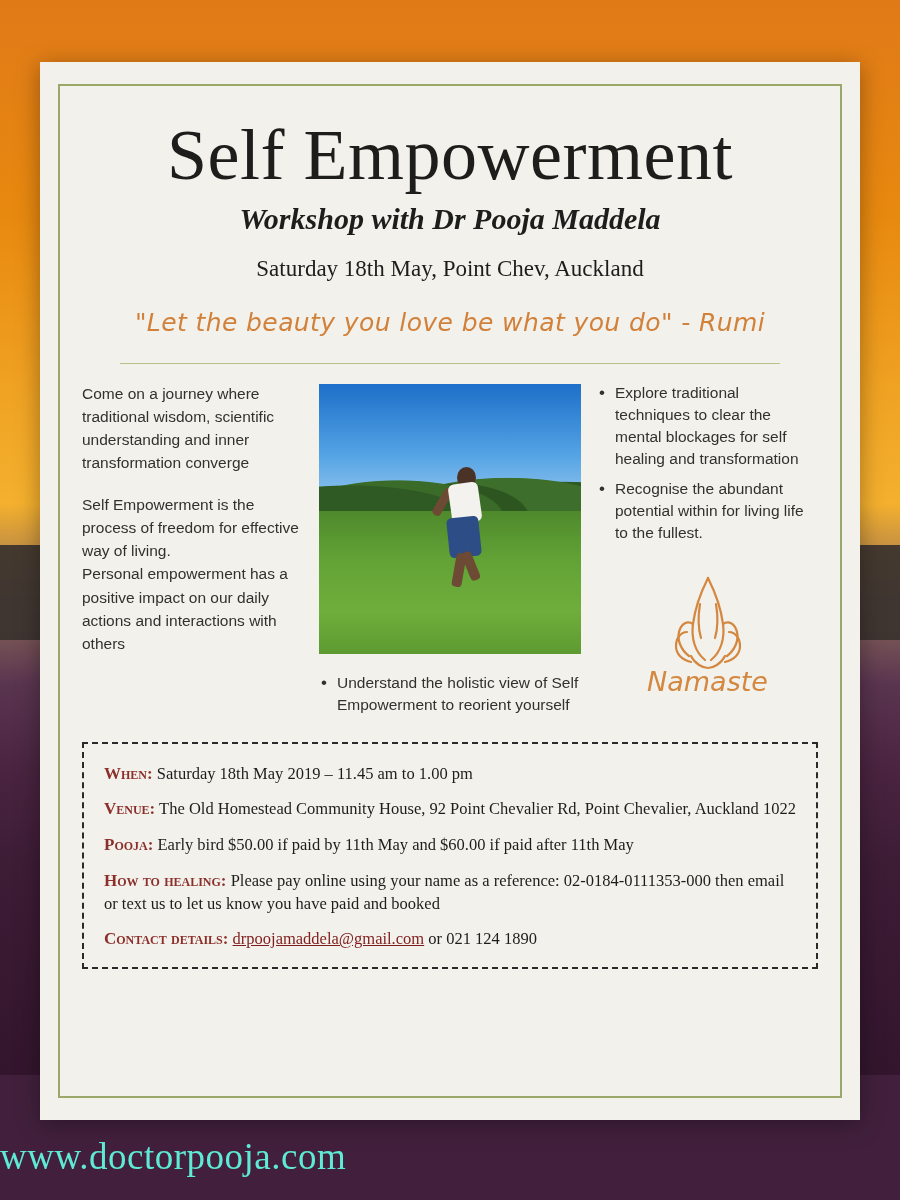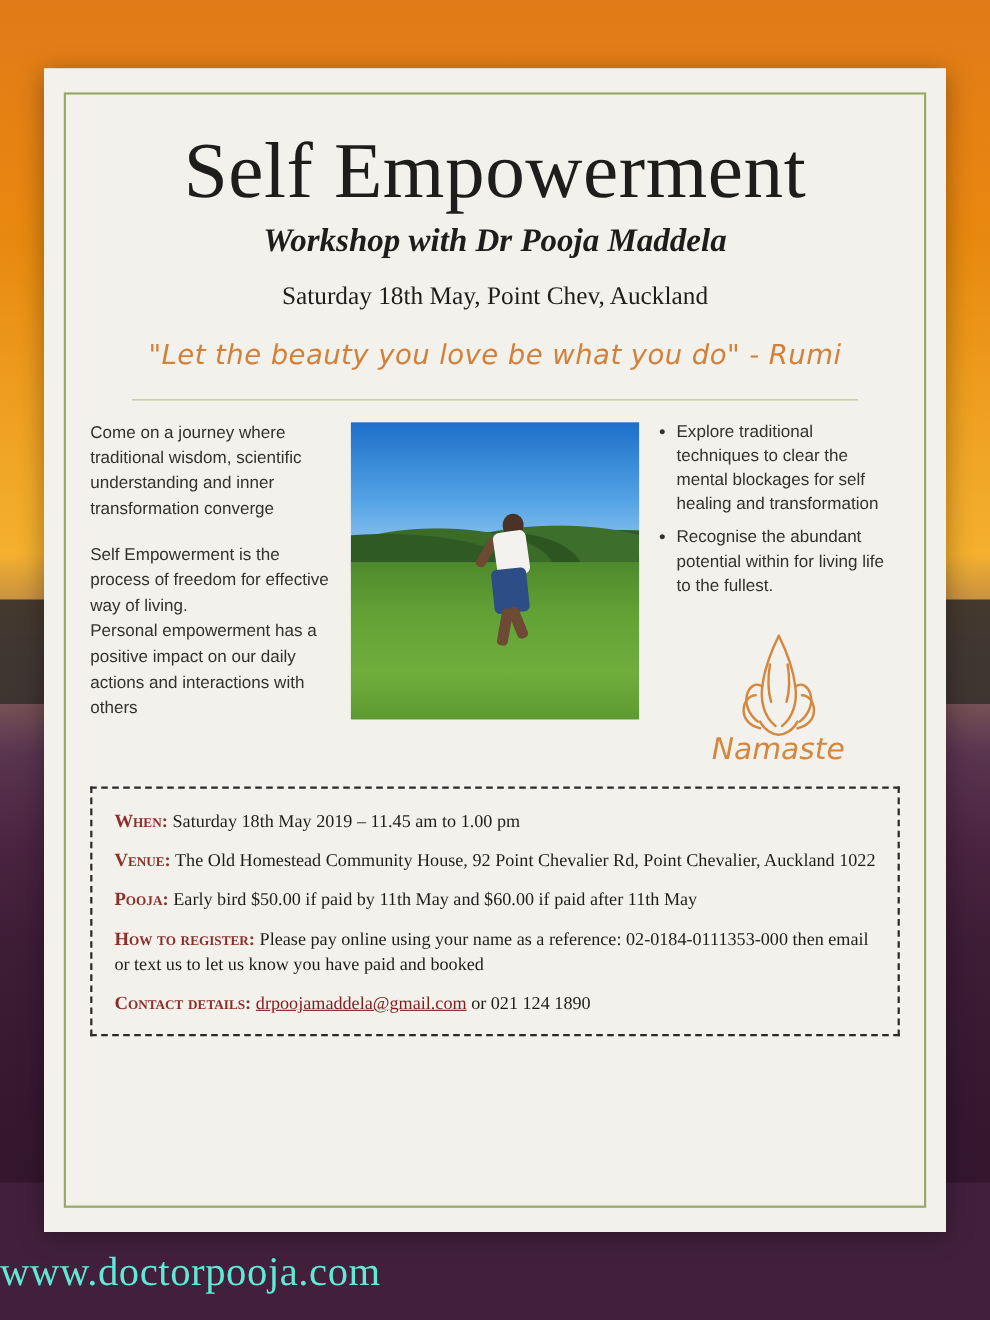--- a/index.html
+++ b/index.html
@@ -281,20 +281,23 @@
           <div class="grass"></div>
           <div class="figure">
             <div class="fig-head"></div>
             <div class="fig-arm"></div>
             <div class="fig-top"></div>
             <div class="fig-bottom"></div>
             <div class="fig-leg1"></div>
             <div class="fig-leg2"></div>
           </div>
         </div>
+        <ul class="bullets mid-bullets">
+          <li>Understand the holistic view of Self Empowerment to reorient yourself</li>
+        </ul>
       </div>
 
       <div class="col-right">
         <ul class="bullets">
           <li>Explore traditional techniques to clear the mental blockages for self healing and transformation</li>
           <li>Recognise the abundant potential within for living life to the fullest.</li>
         </ul>
 
         <div class="namaste">
           <svg width="130" height="110" viewBox="0 0 130 110">
@@ -323,21 +326,21 @@
       </p>
       <p>
         <span class="lbl">Venue:</span>
         <span>The Old Homestead Community House, 92 Point Chevalier Rd, Point Chevalier, Auckland 1022</span>
       </p>
       <p>
         <span class="lbl">Pooja:</span>
         <span>Early bird $50.00 if paid by 11th May and $60.00 if paid after 11th May</span>
       </p>
       <p>
-        <span class="lbl">How to register:</span>
+        <span class="lbl">How to healing:</span>
         <span>Please pay online using your name as a reference: 02-0184-0111353-000 then email or text us to let us know you have paid and booked</span>
       </p>
       <p>
         <span class="lbl">Contact details:</span>
         <a class="email-link" href="#">drpoojamaddela@gmail.com</a><span> or 021 124 1890</span>
       </p>
     </div>
 
   </div>
 </div>

